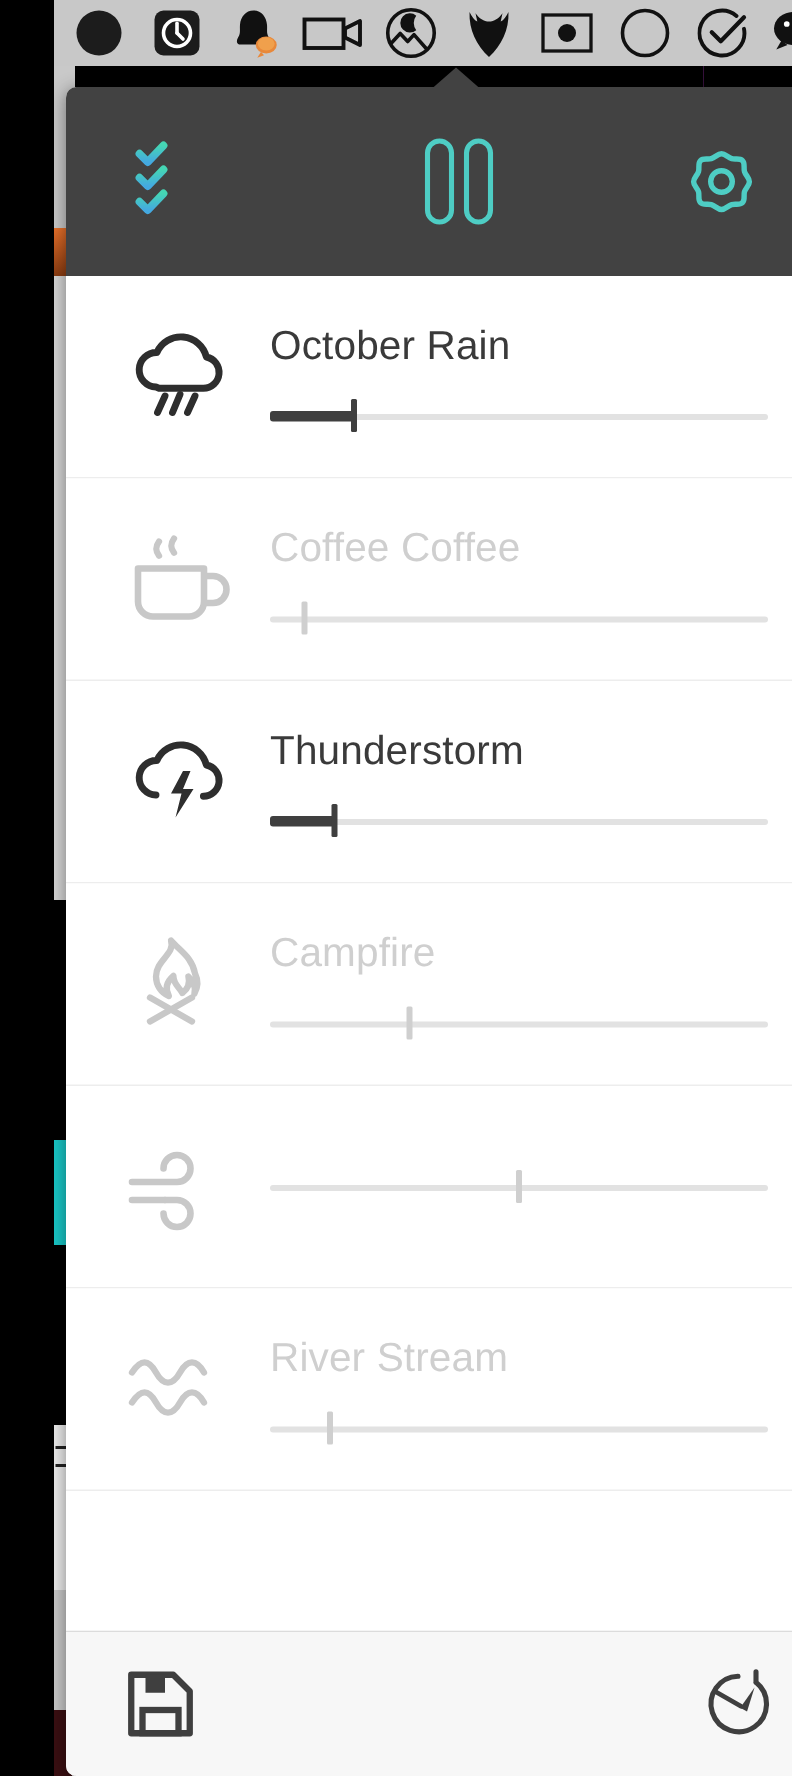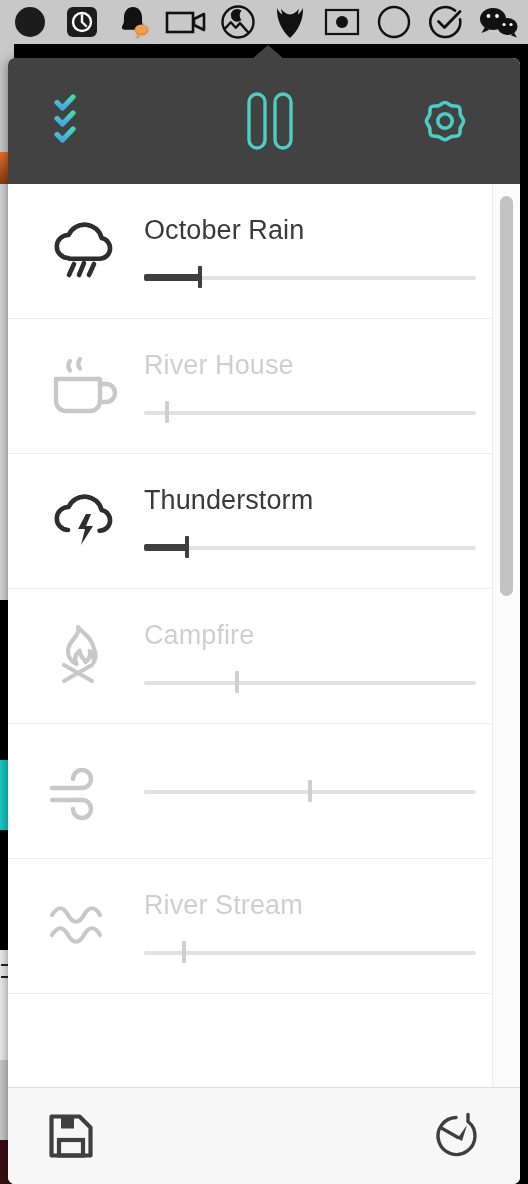--- a/index.html
+++ b/index.html
@@ -2,21 +2,21 @@
 <html><head>
 <meta charset="utf-8">
 <style>
   * { box-sizing: border-box; margin: 0; padding: 0; }
   html, body {
     width: 528px; height: 1184px;
     font-family: "Liberation Sans", sans-serif;
     background: #000;
     overflow: hidden;
   }
-  #root { position: relative; width: 433px; height: 1184px; background: #d946ef; }
+  #root { position: relative; width: 433px; height: 1184px; background: #d946ef; margin-left: 36px; }
 
   
   .bg-layer { position: absolute; inset: 0; background: #000; }
   .bg-left-strip {
     position: absolute; left: 0; top: 44px; width: 14px; height: 1140px;
     background: #c9c9c9;
   }
   .bg-left-white { position: absolute; left: 0; top: 180px; width: 14px; height: 420px; background: #d6d6d6; }
   .bg-left-black { position: absolute; left: 0; top: 600px; width: 14px; height: 350px; background: #000; }
   .bg-left-teal  { position: absolute; left: 0; top: 760px; width: 9px; height: 70px; background: #19c7c7; }
@@ -318,21 +318,21 @@
             </div>
             <div class="sound-row">
               <div class="row-icon">
                 <svg width="78" height="66" viewBox="0 0 78 66">
       <path d="M22 8c-2.5 3.5-2.5 6 0 9.5 M32 6c-2.5 3.5-2.5 6 0 9.5" fill="none" stroke="#c8c8c8" stroke-width="4.2" stroke-linecap="round"></path>
       <path d="M8 26h44v22a10 10 0 0 1-10 10H18A10 10 0 0 1 8 48z" fill="none" stroke="#c8c8c8" stroke-width="4.4" stroke-linejoin="round"></path>
       <path d="M52 31h6a9 9 0 0 1 0 18h-5" fill="none" stroke="#c8c8c8" stroke-width="4.4" stroke-linejoin="round"></path>
     </svg>
               </div>
               <div class="row-main">
-                <div class="row-title">River House</div>
+                <div class="row-title">Coffee Coffee</div>
                 <div class="slider">
                   <div class="slider-track"></div>
                   <div class="slider-thumb" style="left:7%"></div>
                 </div>
               </div>
             </div>
             <div class="sound-row active">
               <div class="row-icon">
                 <svg width="78" height="66" viewBox="0 0 78 66">
       <path d="M20 42a11.5 11.5 0 0 1 .6-23 17.5 17.5 0 0 1 33 3 10.5 10.5 0 0 1-2 20.8" fill="none" stroke="#2e2e2e" stroke-width="4.6" stroke-linejoin="round" stroke-linecap="round"></path>

